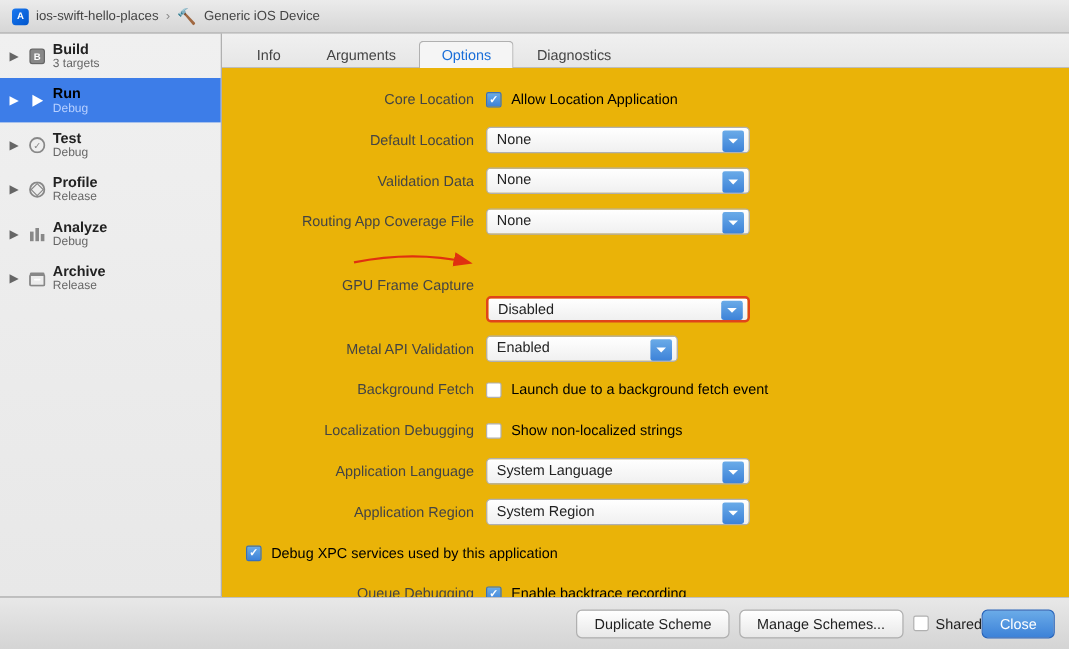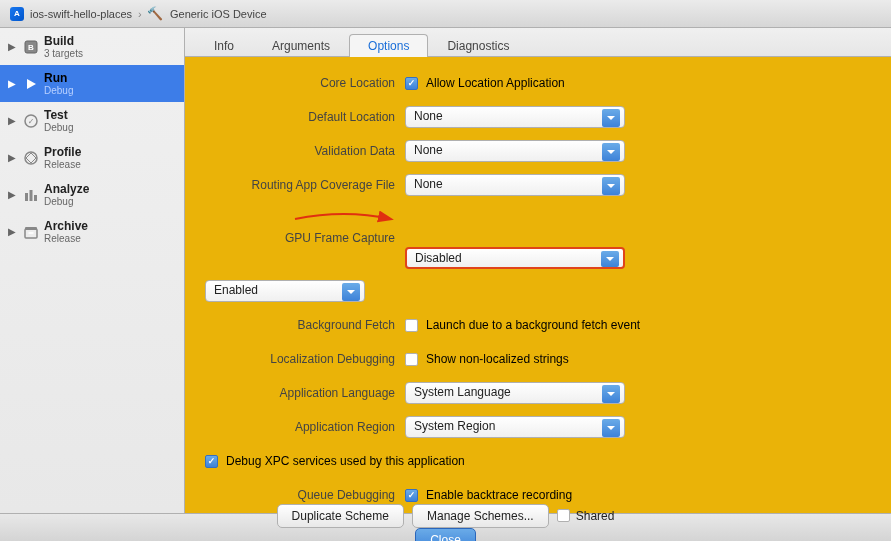--- a/index.html
+++ b/index.html
@@ -224,26 +224,25 @@
       content: '✓';
       color: white;
       font-size: 9px;
       font-weight: bold;
     }
 
     
     .bottom-bar {
       display: flex;
       align-items: center;
-      justify-content: center;
+      justify-content: flex-end;
       padding: 8px 12px;
       background: linear-gradient(to bottom, #e8e8e8, #d4d4d4);
       border-top: 1px solid #b0b0b0;
-      height: 28px;
-      flex-direction: column;
+      height: 44px;
     }
     .bottom-left {
       display: flex;
       align-items: center;
       gap: 8px;
     }
     .bottom-right {
       display: flex;
       align-items: center;
       gap: 8px;
@@ -468,20 +467,21 @@
           <div class="dropdown highlighted" style="min-width:220px; border:2px solid #e0441a;margin-top:40px;">
             <span class="dropdown-text">Disabled</span>
             <div class="dropdown-arrow">
                 <div class="dropdown-arrow-inner"></div>
               </div>
           </div>
         </div>
       </div>
 
       <div class="settings-row">
+        <div class="settings-label">Metal API Validation</div>
         <div class="settings-value">
           <div class="dropdown" style="min-width:160px;">
             <span class="dropdown-text">Enabled</span>
             <div class="dropdown-arrow">
                 <div class="dropdown-arrow-inner"></div>
               </div>
           </div>
         </div>
       </div>
 

